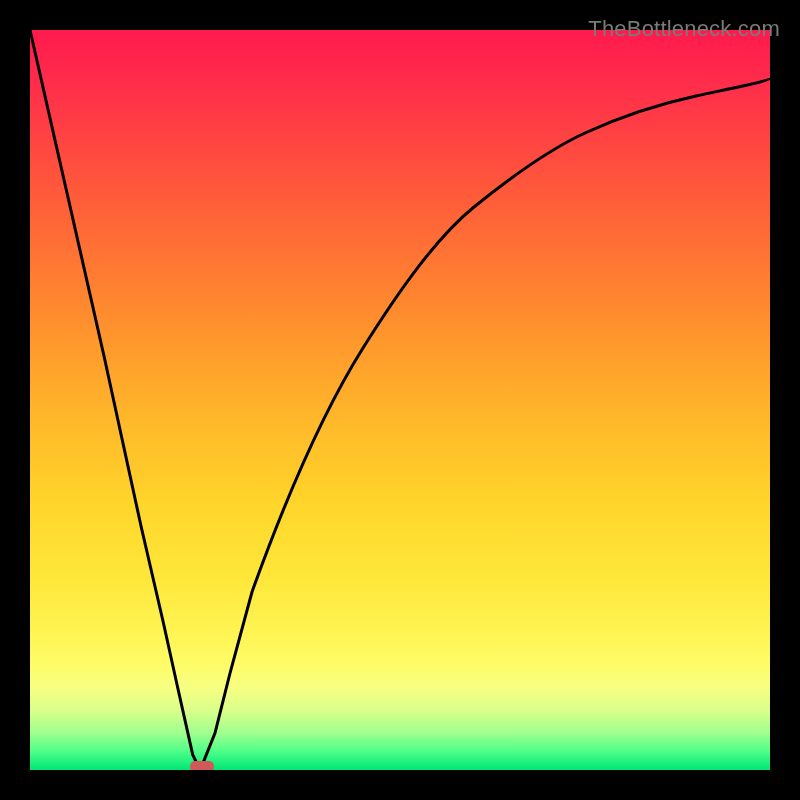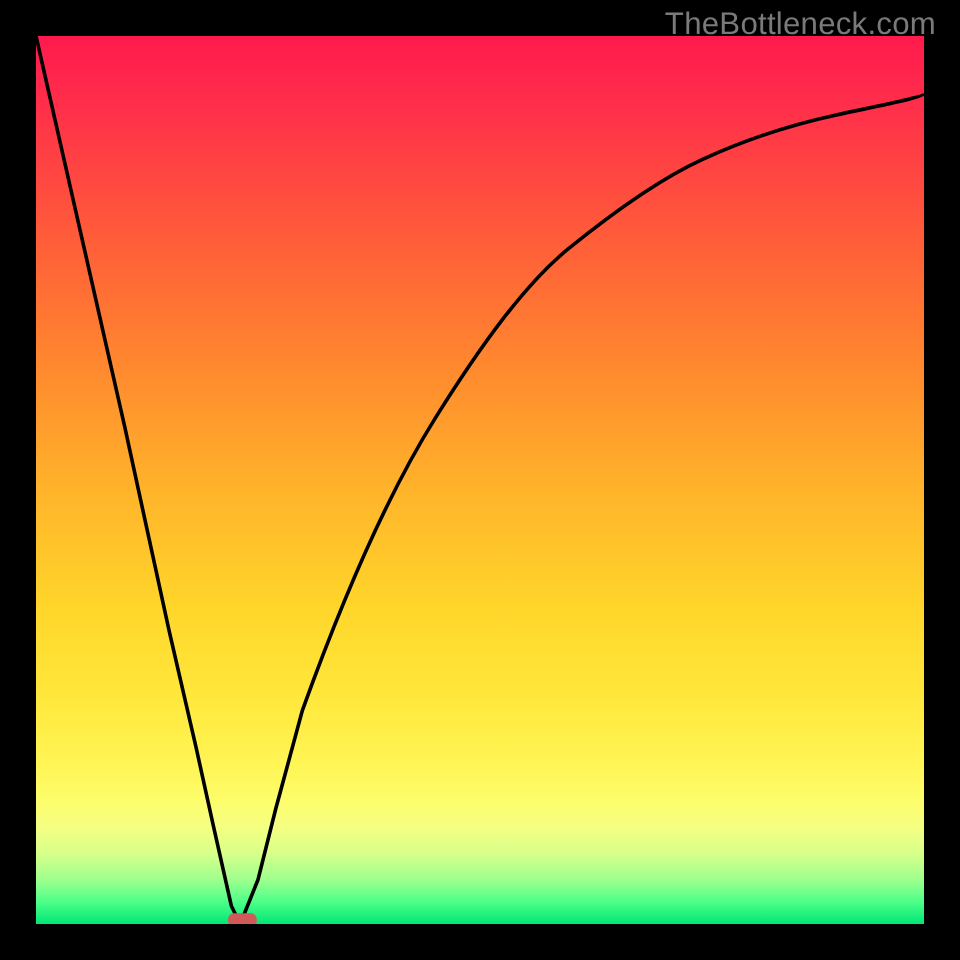--- a/index.html
+++ b/index.html
@@ -12,24 +12,24 @@
     font-family: Arial, Helvetica, sans-serif;
   }
   .stage {
     position: relative;
     width: 800px;
     height: 800px;
     background: #000;
   }
   .watermark {
     position: absolute;
-    top: 4px;
+    top: 16px;
     right: 20px;
     color: #7a7a7a;
-    font-size: 26px;
+    font-size: 22px;
     font-weight: 500;
     letter-spacing: 0.2px;
     z-index: 10;
   }
   .plot-area {
     position: absolute;
     left: 30px;
     top: 30px;
     width: 740px;
     height: 740px;

